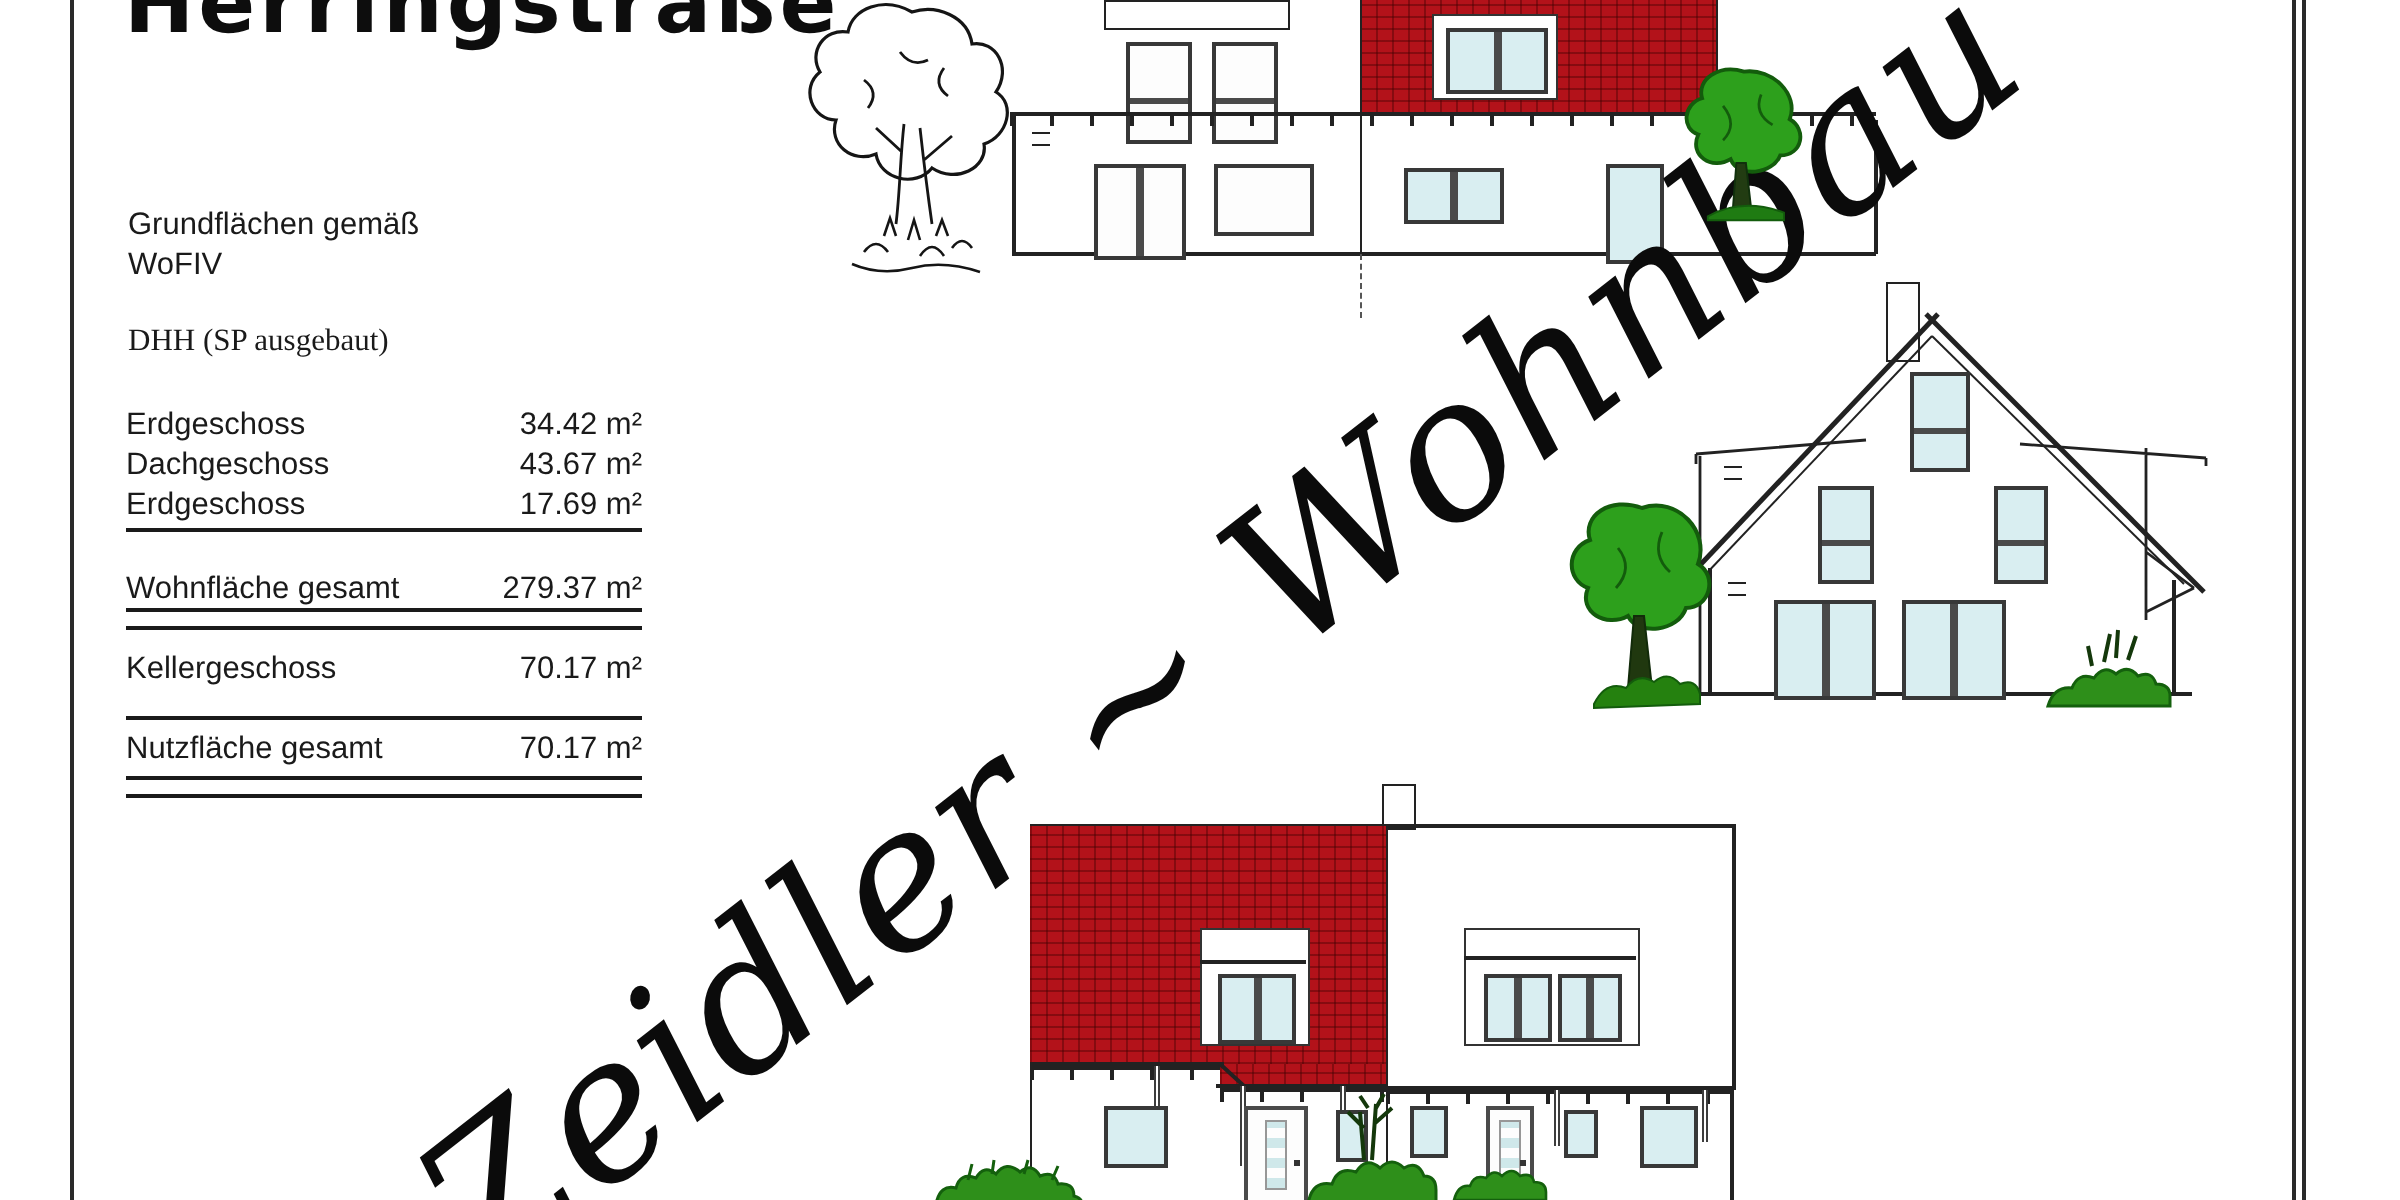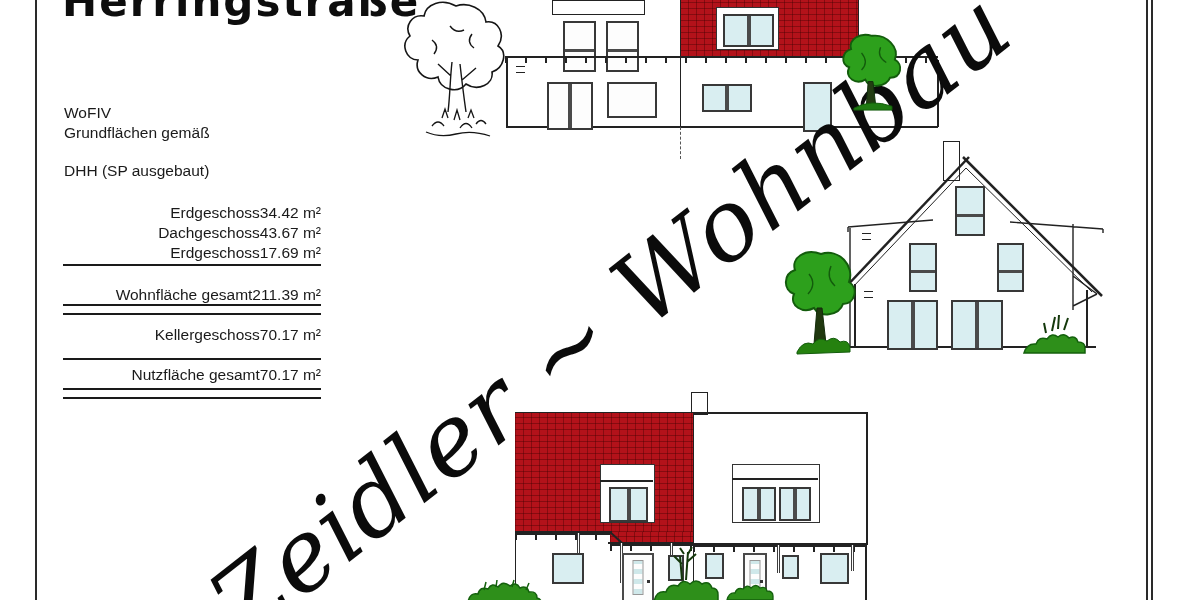--- a/index.html
+++ b/index.html
@@ -5,23 +5,23 @@
   html,body{margin:0;padding:0;background:#fff;}
   .sheet{position:relative;width:1200px;height:600px;background:#ffffff;overflow:hidden;
          font-family:"Liberation Sans", sans-serif;color:#1a1a1a;}
   
   .vline{position:absolute;top:0;height:600px;background:#2a2a2a;}
   
   .title{position:absolute;left:62px;top:-19px;font-family:"DejaVu Sans", sans-serif;
          font-weight:700;font-size:42px;letter-spacing:2px;color:#0d0d0d;white-space:nowrap;line-height:1;}
   
   .info{position:absolute;left:64px;top:103px;font-size:15.5px;line-height:20px;}
-  .sub{position:absolute;left:64px;top:162px;font-size:15.5px;}
+  .sub{position:absolute;left:64px;top:162px;font-size:15.5px;font-family:Liberation Serif, serif;}
   .atable{position:absolute;left:63px;top:198px;width:258px;height:205px;font-size:15.5px;}
-  .trow{position:absolute;left:0;width:100%;display:flex;justify-content:flex-end;white-space:nowrap;}
+  .trow{position:absolute;left:0;width:100%;display:flex;justify-content:space-between;white-space:nowrap;}
   .rule{position:absolute;left:0;width:100%;height:2px;background:#1a1a1a;}
   .rule.dbl{height:7px;background:none;border-top:2px solid #1a1a1a;border-bottom:2px solid #1a1a1a;}
   
   .watermark{position:absolute;left:175px;top:255px;width:870px;height:120px;z-index:5;
      transform:rotate(-38deg);display:flex;align-items:center;justify-content:center;
      font-family:"DejaVu Serif", serif;font-style:italic;font-size:98px;color:#0b0b0b;
      white-space:nowrap;letter-spacing:1px;}
   
   .abs{position:absolute;box-sizing:border-box;}
   .ln{position:absolute;background:#222;}
@@ -53,42 +53,42 @@
 
 <div class="sheet">
 
   <div class="vline" style="left:35px;width:2px;z-index:8;"></div>
   <div class="vline" style="left:1146px;width:2px;z-index:8;"></div>
   <div class="vline" style="left:1151px;width:2px;z-index:8;"></div>
 
   <div class="title">Herringstraße</div>
 
   <div class="info">
+    <div>Grundflächen gemäß</div>
     <div>WoFIV</div>
-    <div>Grundflächen gemäß</div>
   </div>
   <div class="sub">DHH (SP ausgebaut)</div>
 
   <div class="atable">
     <div class="trow" style="top:6px">
         <span>Erdgeschoss</span>
         <span>34.42 m²</span>
       </div>
     <div class="trow" style="top:26px">
         <span>Dachgeschoss</span>
         <span>43.67 m²</span>
       </div>
     <div class="trow" style="top:46px">
         <span>Erdgeschoss</span>
         <span>17.69 m²</span>
       </div>
     <div class="rule" style="top:66px"></div>
     <div class="trow" style="top:88px">
         <span>Wohnfläche gesamt</span>
-        <span>211.39 m²</span>
+        <span>279.37 m²</span>
       </div>
     <div class="rule dbl" style="top:106px"></div>
     <div class="trow" style="top:128px">
         <span>Kellergeschoss</span>
         <span>70.17 m²</span>
       </div>
     <div class="rule" style="top:160px;height:1.5px"></div>
     <div class="trow" style="top:168px">
         <span>Nutzfläche gesamt</span>
         <span>70.17 m²</span>

